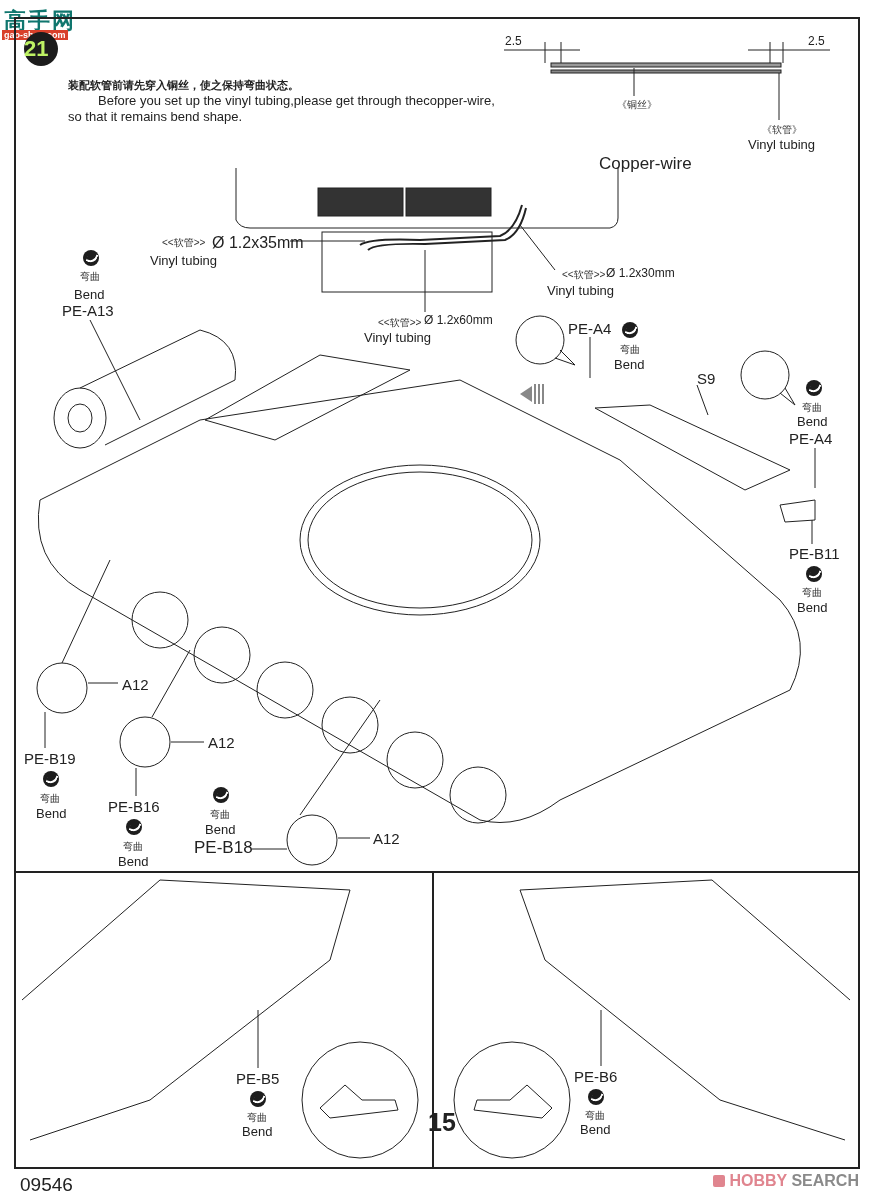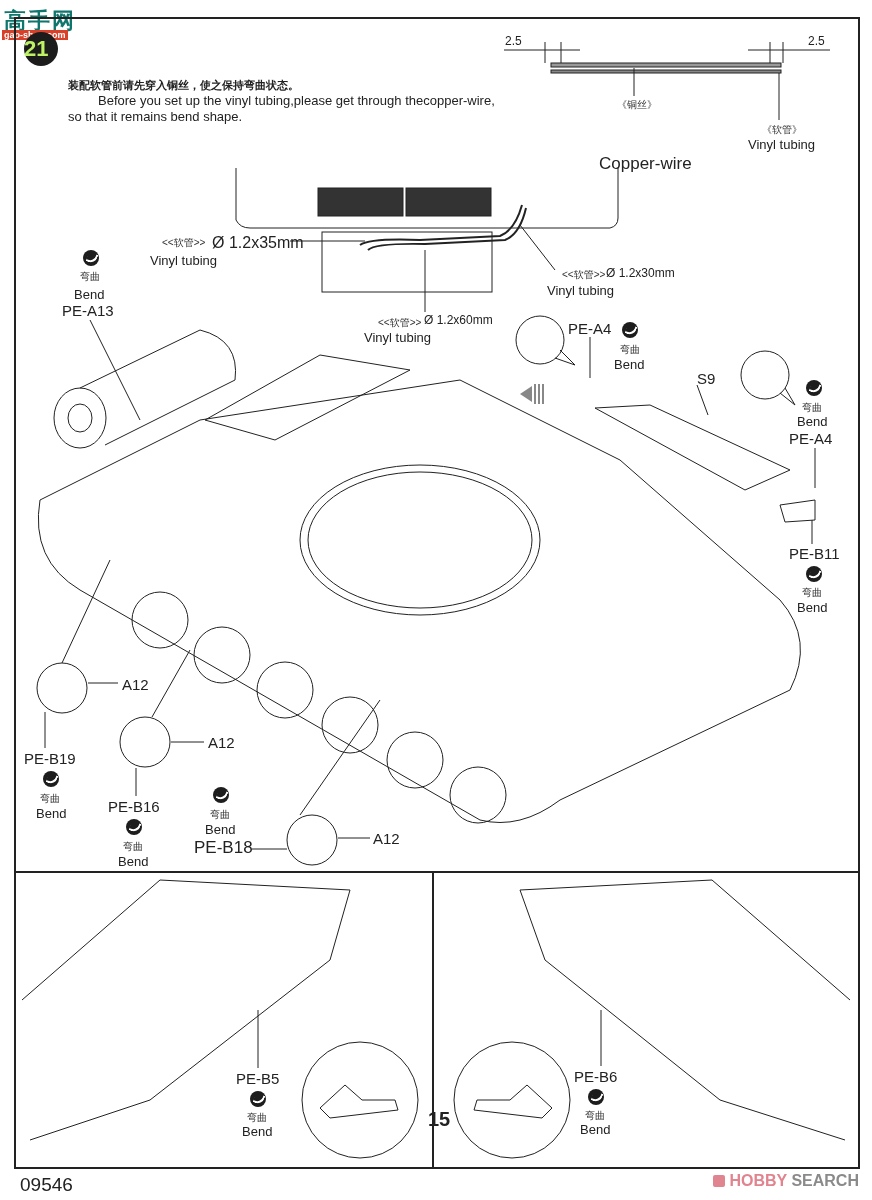--- a/index.html
+++ b/index.html
@@ -183,18 +183,18 @@
 <div class="bend-icon" style="left:250px;top:1091px;"></div>
 <div class="txt small" style="left:247px;top:1111px;">弯曲</div>
 <div class="txt lbl" style="left:242px;top:1124px;font-size:13px;">Bend</div>
 
 <div class="txt lbl" style="left:574px;top:1068px;font-size:15px;">PE-B6</div>
 <div class="bend-icon" style="left:588px;top:1089px;"></div>
 <div class="txt small" style="left:585px;top:1109px;">弯曲</div>
 <div class="txt lbl" style="left:580px;top:1122px;font-size:13px;">Bend</div>
 
 <div class="txt" style="left:20px;top:1174px;font-size:19px;font-weight:normal;">09546</div>
-<div class="txt" style="left:428px;top:1108px;font-size:20px;font-weight:bold;">15</div>
+<div class="txt" style="left:428px;top:1108px;font-size:25px;font-weight:bold;">15</div>
 <div class="abs" style="left:713px;top:1172px;font-size:16px;font-weight:bold;">
   <span style="display:inline-block;width:12px;height:12px;background:#e0858f;border-radius:2px;vertical-align:-1px;"></span>
   <span style="color:#e0858f;">HOBBY</span>
   <span style="color:#8a8a8a;">SEARCH</span>
 </div>
 
 </body></html>

